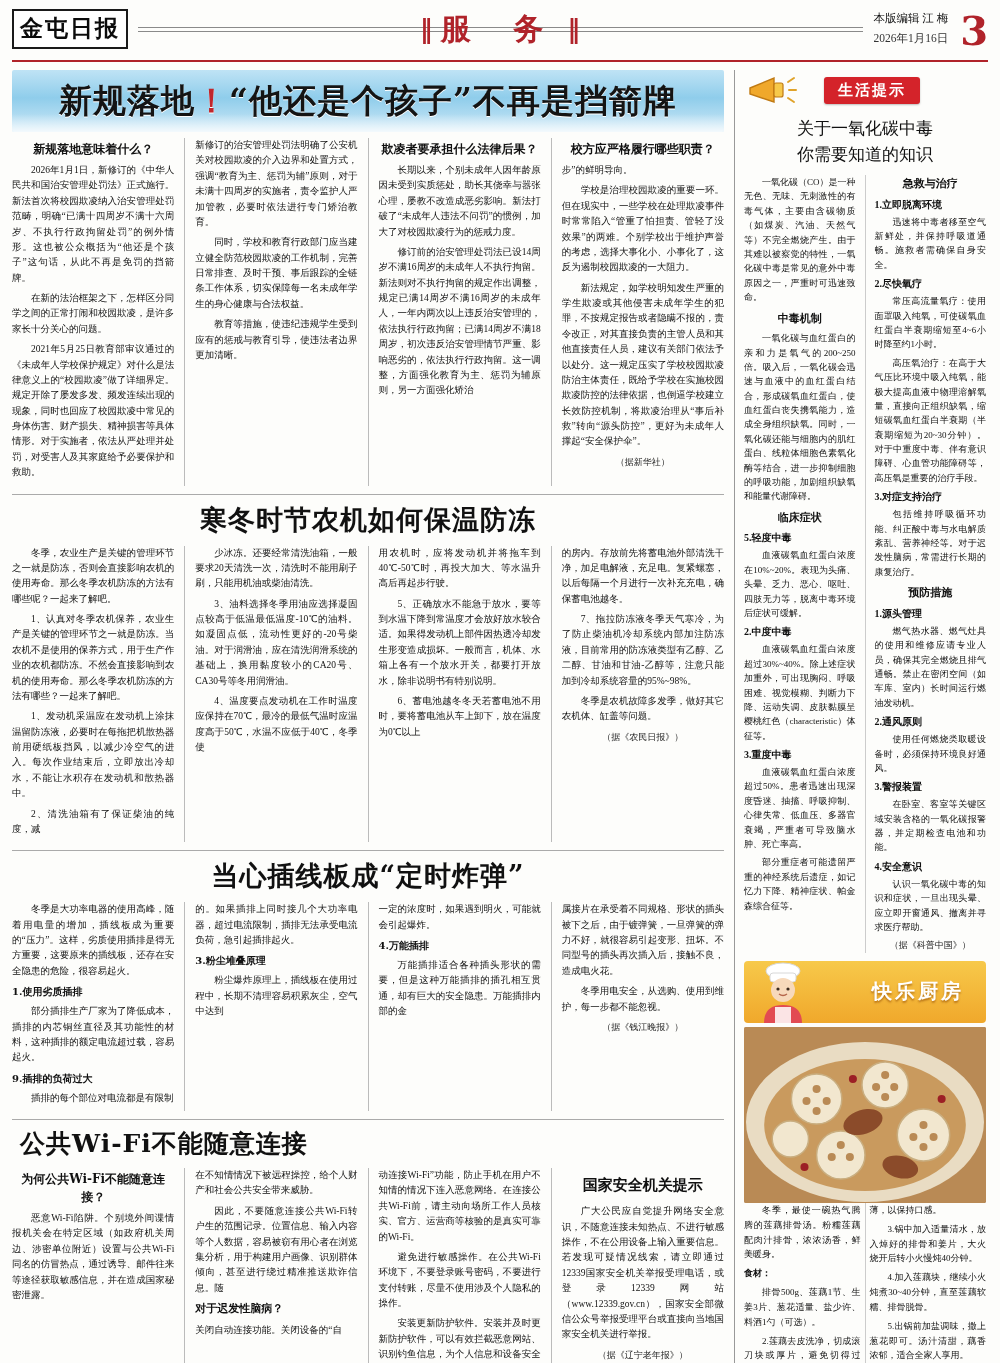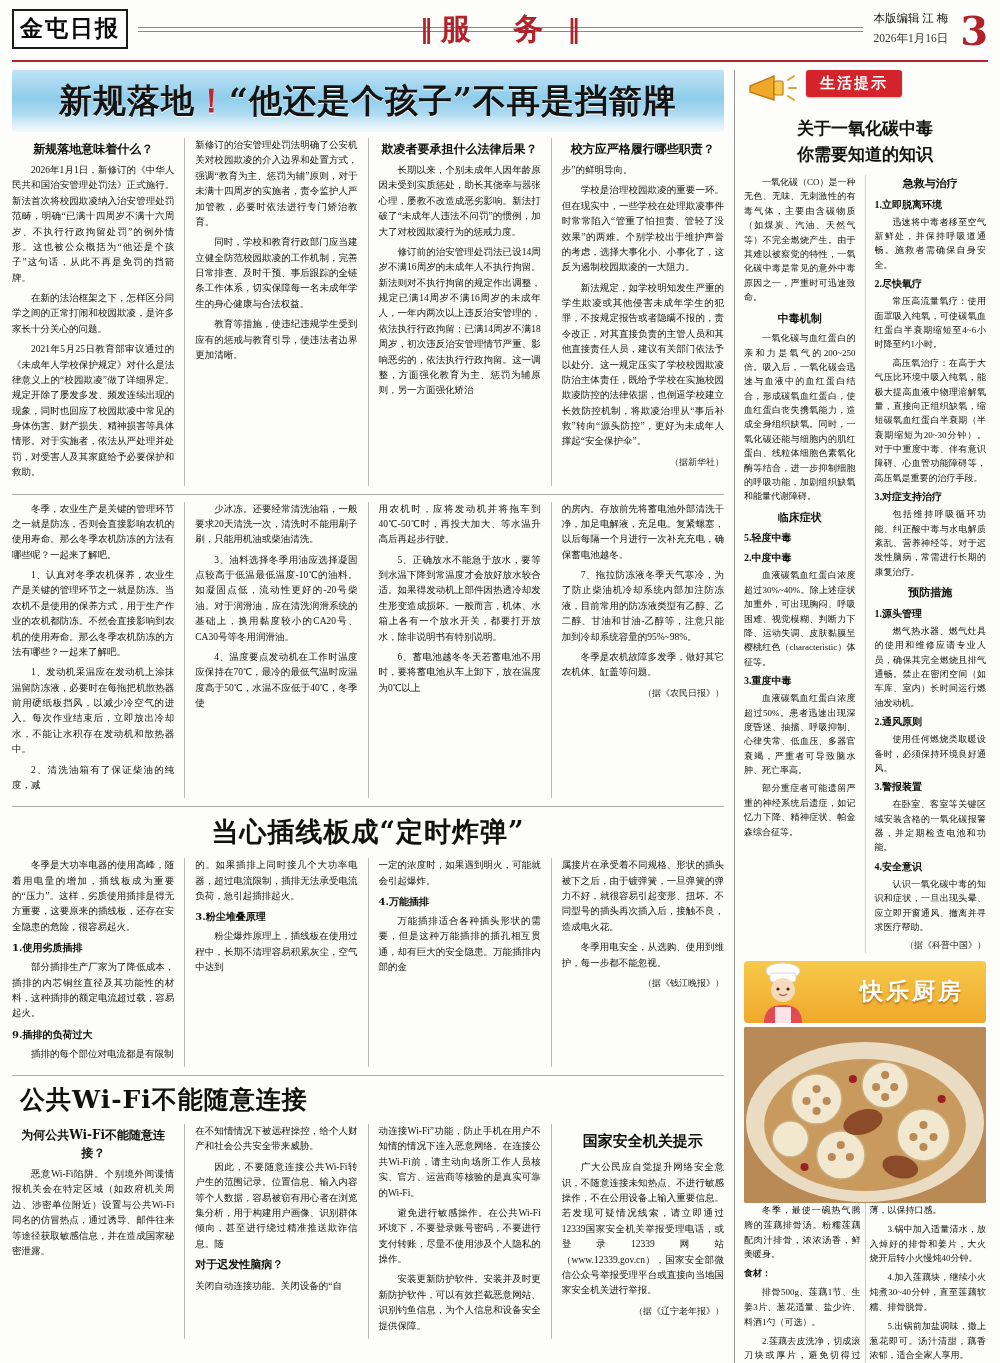--- a/index.html
+++ b/index.html
@@ -85,46 +85,46 @@
   h2.big2 {
     font-family:"DejaVu Serif", serif;
     font-size:25px; font-weight:bold; text-align:center;
     margin:6px 0 8px 0; letter-spacing:1px;
   }
   h2.med {
     font-family:"DejaVu Serif", serif;
     font-size:21px; font-weight:bold; text-align:center;
     margin:5px 0 7px 0;
   }
-  .src { text-align:right; font-size:9px; color:#222; margin-top:2px; }
-
-  
-  .tip-header { display:flex; align-items:flex-start; gap:6px; margin-bottom:6px; height:40px;}
+  .src { text-align:center; font-size:9px; color:#222; margin-top:2px; }
+
+  
+  .tip-header { display:flex; align-items:center; gap:24px; margin-bottom:6px; height:40px;}
   .tip-badge {
     background:#d4232a; color:#fff; font-family:"DejaVu Serif",serif;
     font-size:15px; font-weight:bold; padding:4px 14px; border-radius:3px;
     letter-spacing:2px; box-shadow:0 1px 2px rgba(0,0,0,.25);
   }
   .megaphone { width:56px; height:36px; position:relative; }
   .r-title {
-    font-family:"DejaVu Serif", serif; font-size:17px; font-weight:bold;
+    font-family:"DejaVu Serif", serif; font-size:17px; font-weight:normal;
     text-align:center; line-height:1.5; margin:4px 0 8px 0;
   }
   .r-sub { font-family:"DejaVu Serif",serif; font-size:11px; font-weight:bold; text-align:center; margin:5px 0 4px; }
   .r-sub-l { font-size:10px; font-weight:bold; margin:4px 0 2px; }
 
   
   .kitchen-banner {
     position:relative; height:62px; margin-top:8px;
     background:linear-gradient(180deg,#f7c94a 0%, #f0a82b 100%);
     border-radius:4px; display:flex; align-items:center; justify-content:flex-end;
     padding-right:22px; overflow:hidden;
   }
   .kitchen-banner .k-text {
-    font-family:"DejaVu Serif",serif; font-size:23px; font-weight:bold; color:#fff;
+    font-family:"DejaVu Serif",serif; font-size:20px; font-weight:bold; color:#fff;
     letter-spacing:3px; text-shadow:0 2px 2px rgba(140,70,0,.55);
   }
   .chef { position:absolute; left:6px; bottom:0; width:70px; height:62px; }
   .food-photo {
     height:176px; margin-top:4px; border-radius:2px; overflow:hidden; position:relative;
     background:radial-gradient(circle at 35% 40%, #f0e2c8 0%, #d9b98b 45%, #9a6b3f 100%);
   }
   .dish-title {
     font-family:"DejaVu Serif",serif; font-size:18px; font-weight:bold; color:#1c7a34;
     text-align:center; margin:6px 0 5px 0; letter-spacing:2px;
@@ -207,20 +207,21 @@
               <p>新法规定，如学校明知发生严重的学生欺凌或其他侵害未成年学生的犯罪，不按规定报告或者隐瞒不报的，责令改正，对其直接负责的主管人员和其他直接责任人员，建议有关部门依法予以处分。这一规定压实了学校校园欺凌防治主体责任，既给予学校在实施校园欺凌防控的法律依据，也倒逼学校建立长效防控机制，将欺凌治理从“事后补救”转向“源头防控”，更好为未成年人撑起“安全保护伞”。</p>
               <div class="src">（据新华社）</div>
             </div>
           </div>
         </div>
       </div>
 
       <div class="hr-thin"></div>
 
       <div class="block">
+        <h2 class="big">寒冬时节农机如何保温防冻</h2>
         <div class="flex-row">
           <div style="width:172px">
               <div class="cols" style="column-count:1">
             <p>冬季，农业生产是关键的管理环节之一就是防冻，否则会直接影响农机的使用寿命。那么冬季农机防冻的方法有哪些呢？一起来了解吧。</p>
             <p>1、认真对冬季农机保养，农业生产是关键的管理环节之一就是防冻。当农机不是使用的保养方式，用于生产作业的农机都防冻。不然会直接影响到农机的使用寿命。那么冬季农机防冻的方法有哪些？一起来了解吧。</p>
             <p>1、发动机采温应在发动机上涂抹温留防冻液，必要时在每拖把机散热器前用硬纸板挡风，以减少冷空气的进入。每次作业结束后，立即放出冷却水，不能让水积存在发动机和散热器中。</p>
             <p>2、清洗油箱有了保证柴油的纯度，减</p>
           </div>
             </div>
           <div class="divider-v"></div>
@@ -353,20 +354,21 @@
       </div>
 
       <div style="display:flex;gap:9px">
         <div style="width:118px">
           <div style="font-size:9px;line-height:1.6;text-align:justify">
             <p style="text-indent:2em;margin:0 0 4px">一氧化碳（CO）是一种无色、无味、无刺激性的有毒气体，主要由含碳物质（如煤炭、汽油、天然气等）不完全燃烧产生。由于其难以被察觉的特性，一氧化碳中毒是常见的意外中毒原因之一，严重时可迅速致命。</p>
             <div class="r-sub">中毒机制</div>
             <p style="text-indent:2em;margin:0 0 4px">一氧化碳与血红蛋白的亲和力是氧气的200~250倍。吸入后，一氧化碳会迅速与血液中的血红蛋白结合，形成碳氧血红蛋白，使血红蛋白丧失携氧能力，造成全身组织缺氧。同时，一氧化碳还能与细胞内的肌红蛋白、线粒体细胞色素氧化酶等结合，进一步抑制细胞的呼吸功能，加剧组织缺氧和能量代谢障碍。</p>
             <div class="r-sub">临床症状</div>
             <div class="r-sub-l">5.轻度中毒</div>
+            <p style="text-indent:2em;margin:0 0 4px">血液碳氧血红蛋白浓度在10%~20%。表现为头痛、头晕、乏力、恶心、呕吐、四肢无力等，脱离中毒环境后症状可缓解。</p>
             <div class="r-sub-l">2.中度中毒</div>
             <p style="text-indent:2em;margin:0 0 4px">血液碳氧血红蛋白浓度超过30%~40%。除上述症状加重外，可出现胸闷、呼吸困难、视觉模糊、判断力下降、运动失调、皮肤黏膜呈樱桃红色（characteristic）体征等。</p>
             <div class="r-sub-l">3.重度中毒</div>
             <p style="text-indent:2em;margin:0 0 4px">血液碳氧血红蛋白浓度超过50%。患者迅速出现深度昏迷、抽搐、呼吸抑制、心律失常、低血压、多器官衰竭，严重者可导致脑水肿、死亡率高。</p>
             <p style="text-indent:2em;margin:0 0 4px">部分重症者可能遗留严重的神经系统后遗症，如记忆力下降、精神症状、帕金森综合征等。</p>
           </div>
         </div>
         <div style="width:1px;background:#ccc"></div>
         <div style="width:118px">
           <div style="font-size:9px;line-height:1.6;text-align:justify">

